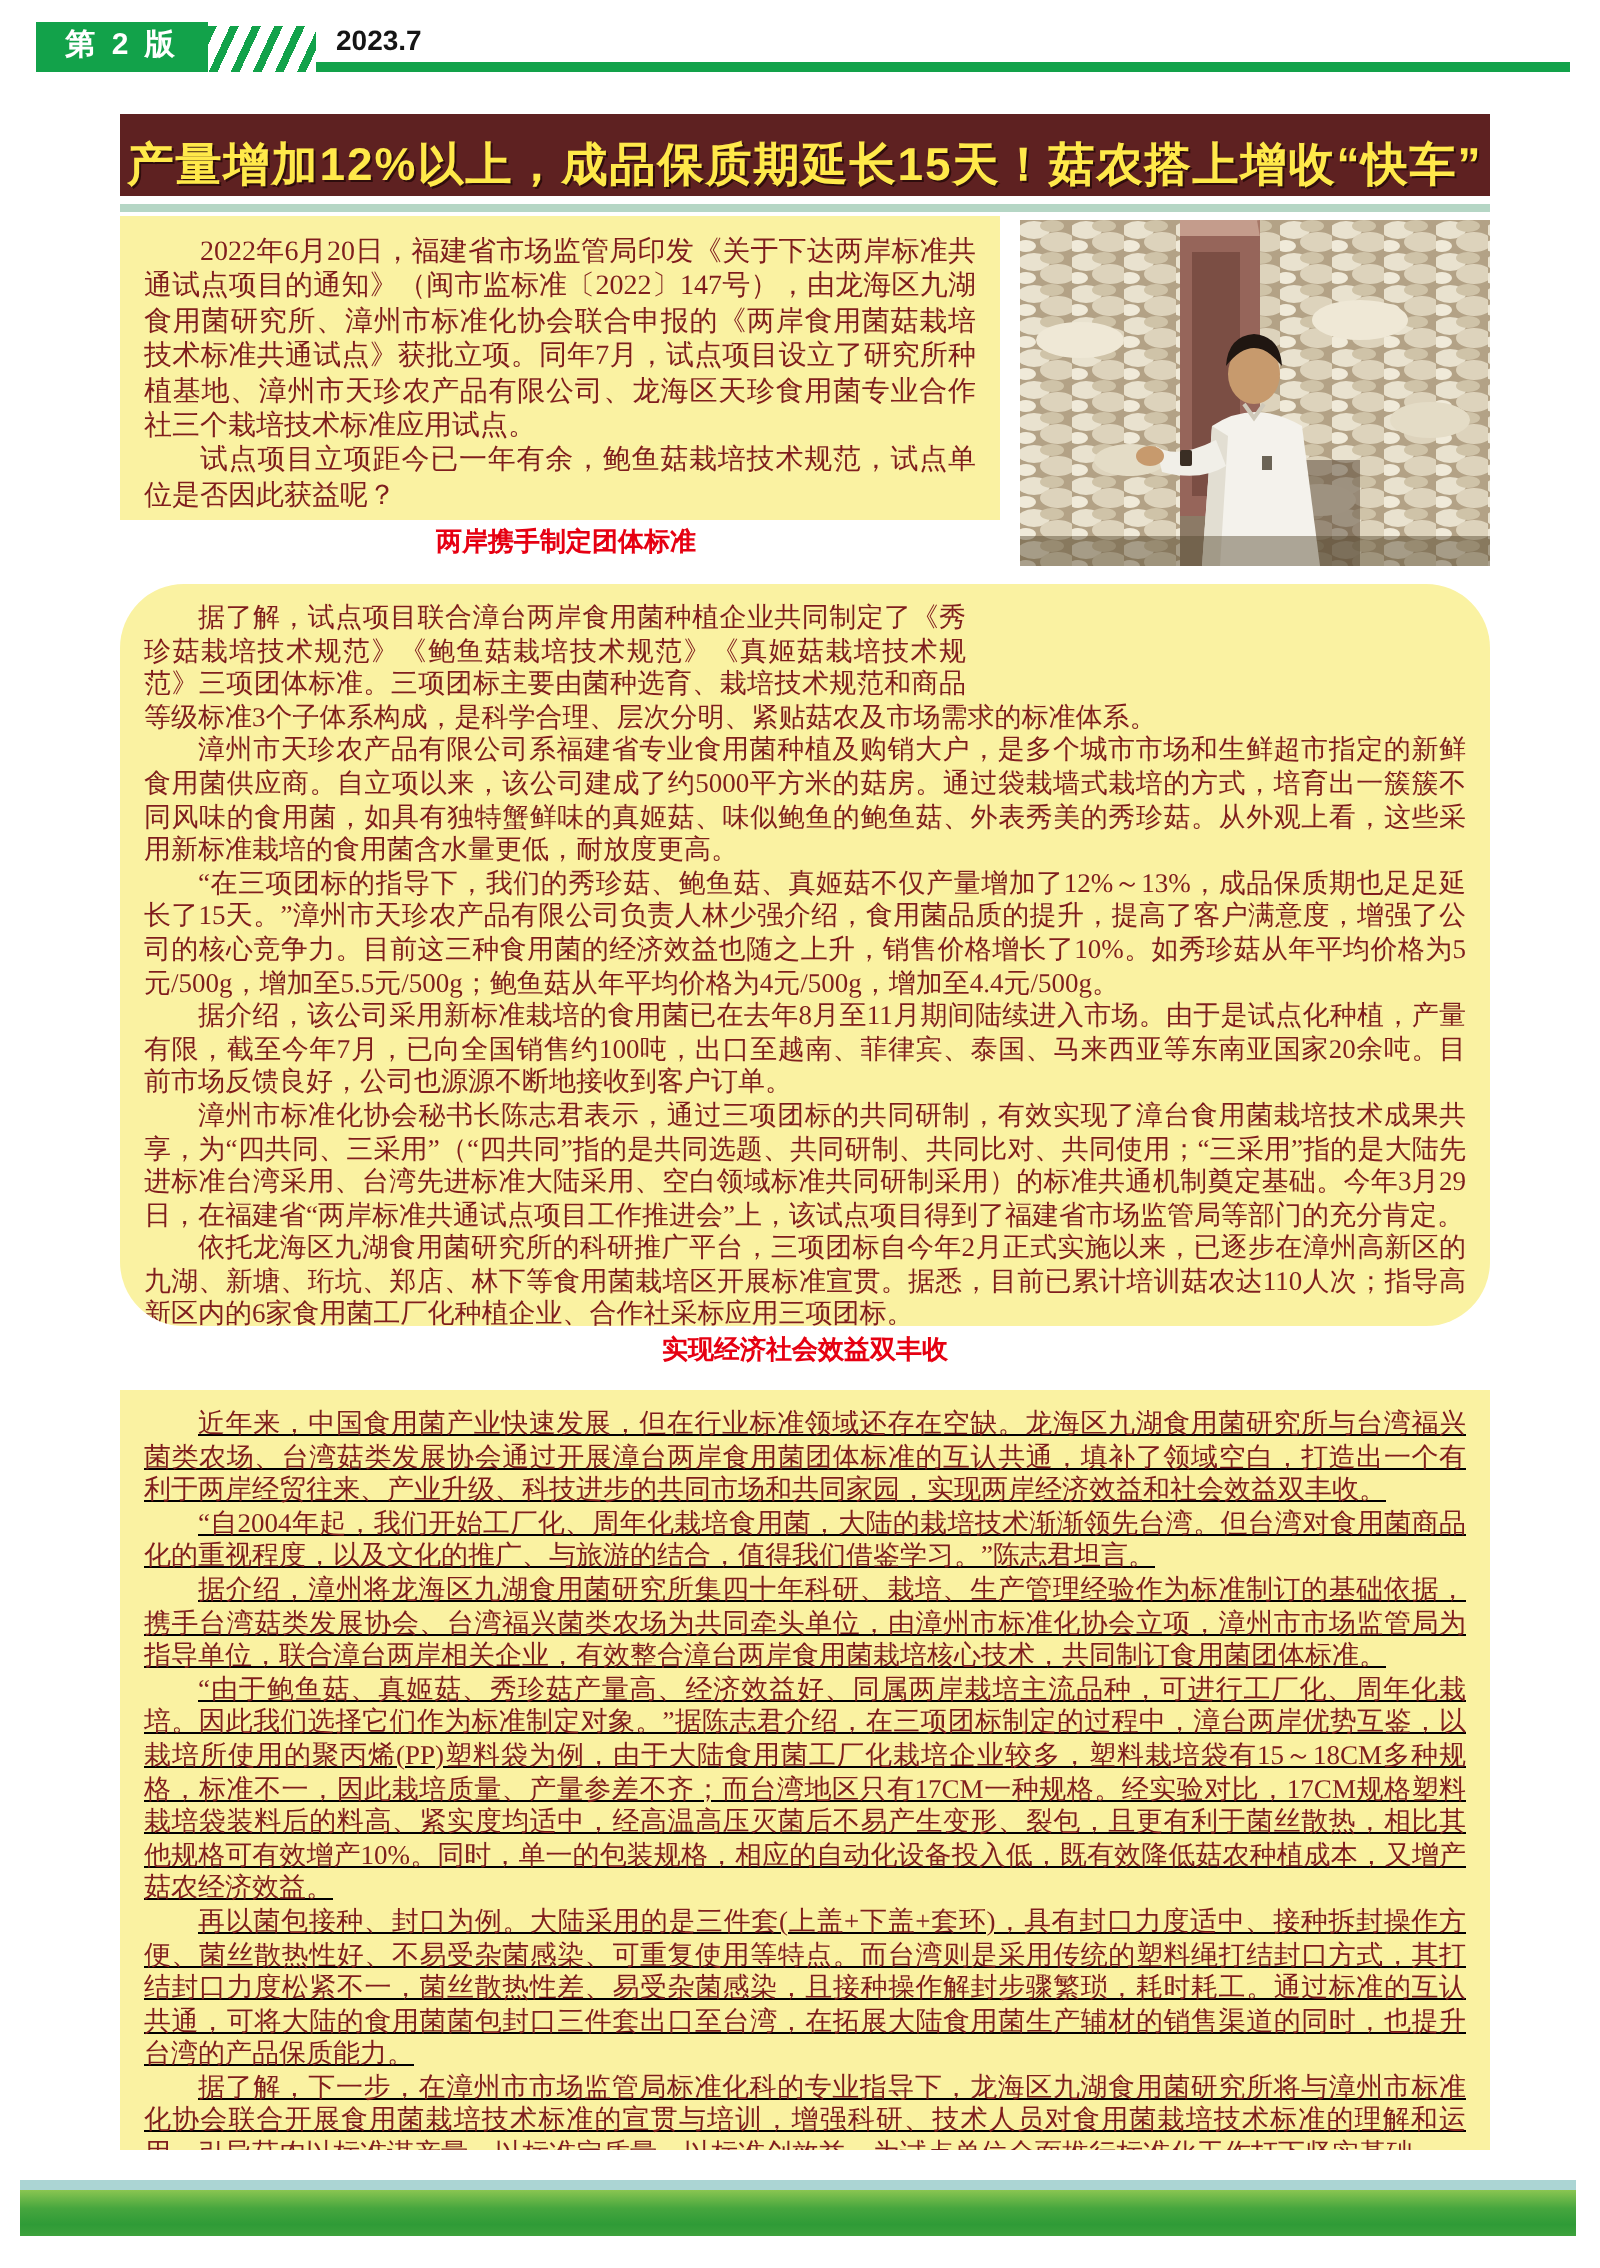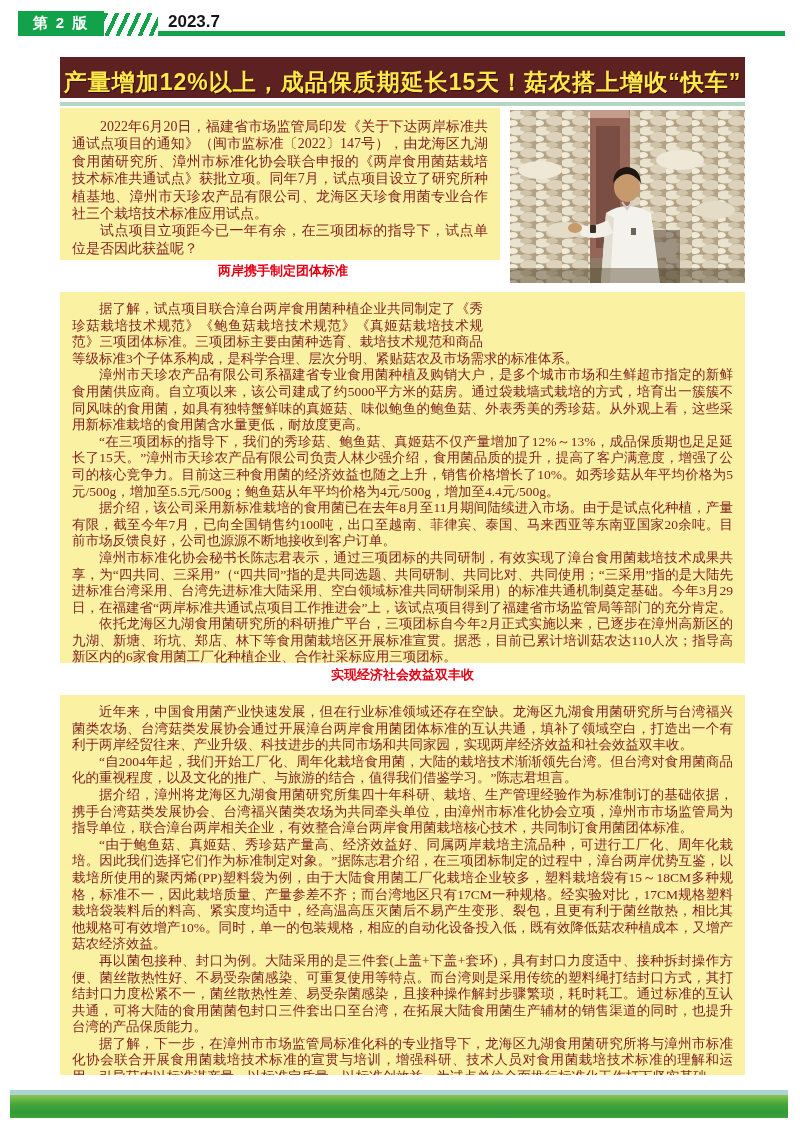--- a/index.html
+++ b/index.html
@@ -7,34 +7,34 @@
   .page{position:absolute;left:0;top:0;width:800px;height:1134px;overflow:hidden;background:#fff;}
 
   
   .masthead-line{position:absolute;left:18px;top:31px;width:767px;height:5px;background:#12a24a;}
   .edition-box{position:absolute;left:18px;top:11px;width:86px;height:23px;background:#12a24a;
     color:#fff;font-family:"Liberation Sans",sans-serif;font-weight:bold;font-size:15px;
     line-height:23px;text-align:center;letter-spacing:2px;}
   .stripes{position:absolute;left:104px;top:13px;width:54px;height:23px;
     background:repeating-linear-gradient(115deg,#12a24a 0 4px,#ffffff 4px 10px);}
   .masthead-date{position:absolute;left:168px;top:12px;font-family:"Liberation Sans",sans-serif;
-    font-weight:bold;font-size:17px;color:#151515;}
+    font-weight:bold;font-size:14px;color:#151515;}
 
   
   .banner{position:absolute;left:60px;top:57px;width:685px;height:41px;background:#5e2121;
     display:flex;align-items:flex-end;justify-content:center;}
   .banner span{color:#ffe94a;font-family:"Liberation Sans",sans-serif;font-weight:900;
     font-size:23px;letter-spacing:1px;text-shadow:1px 1px 0 #2e0d0d;white-space:nowrap;}
   .teal-rule{position:absolute;left:60px;top:102px;width:685px;height:4px;background:#b5d6c5;}
 
   
   .yellow{background:#faf2a2;box-sizing:border-box;overflow:hidden;}
   .block1{position:absolute;left:60px;top:108px;width:440px;height:152px;padding:10px 12px 8px;}
-  .block2{position:absolute;left:60px;top:292px;width:685px;height:371px;padding:9px 12px 8px;}
-  .block3{position:absolute;left:60px;top:695px;width:685px;height:380px;padding:9px 12px 8px;}
+  .block2{position:absolute;left:60px;top:292px;width:685px;height:371px;padding:9px 12px 8px;border-radius:32px;}
+  .block3{position:absolute;left:60px;top:695px;width:685px;height:380px;padding:9px 12px 8px;text-decoration:underline;}
   p.body-p{margin:0;text-indent:2em;text-align:justify;color:#7f1d1d;
     font-size:13.5px;line-height:16.6px;}
   .block1 p.body-p{font-size:14px;line-height:17.4px;}
   .float-spacer{float:right;width:250px;height:34px;}
 
   
   .red-heading{position:absolute;margin:0;color:#e60012;font-family:"Liberation Sans",sans-serif;
     font-weight:bold;font-size:13px;text-align:center;}
   .heading1{left:60px;top:262px;width:446px;}
   .heading2{left:60px;top:666px;width:685px;}
@@ -59,21 +59,21 @@
   <div class="stripes"></div>
   <div class="masthead-date">2023.7</div>
 
   <div class="banner">
     <span>产量增加12%以上，成品保质期延长15天！菇农搭上增收“快车”</span>
   </div>
   <div class="teal-rule"></div>
 
   <div class="yellow block1">
     <p class="body-p">2022年6月20日，福建省市场监管局印发《关于下达两岸标准共通试点项目的通知》（闽市监标准〔2022〕147号），由龙海区九湖食用菌研究所、漳州市标准化协会联合申报的《两岸食用菌菇栽培技术标准共通试点》获批立项。同年7月，试点项目设立了研究所种植基地、漳州市天珍农产品有限公司、龙海区天珍食用菌专业合作社三个栽培技术标准应用试点。</p>
-    <p class="body-p">试点项目立项距今已一年有余，在三项团标的指导下，试点单位是否因此获益呢？</p>
+    <p class="body-p">试点项目立项距今已一年有余，鲍鱼菇栽培技术规范，试点单位是否因此获益呢？</p>
   </div>
 
   <div class="photo">
     <svg width="235" height="173" viewBox="0 0 235 173" xmlns="http://www.w3.org/2000/svg">
       <defs>
         <pattern id="mush" width="26" height="16" patternUnits="userSpaceOnUse">
           <rect width="26" height="16" fill="#b3a286"></rect>
           <ellipse cx="7" cy="5" rx="8" ry="4.5" fill="#e9e2cf"></ellipse>
           <ellipse cx="19" cy="11" rx="9" ry="5" fill="#ddd3bc"></ellipse>
           <ellipse cx="16" cy="3" rx="6" ry="3" fill="#cfc3a8"></ellipse>

